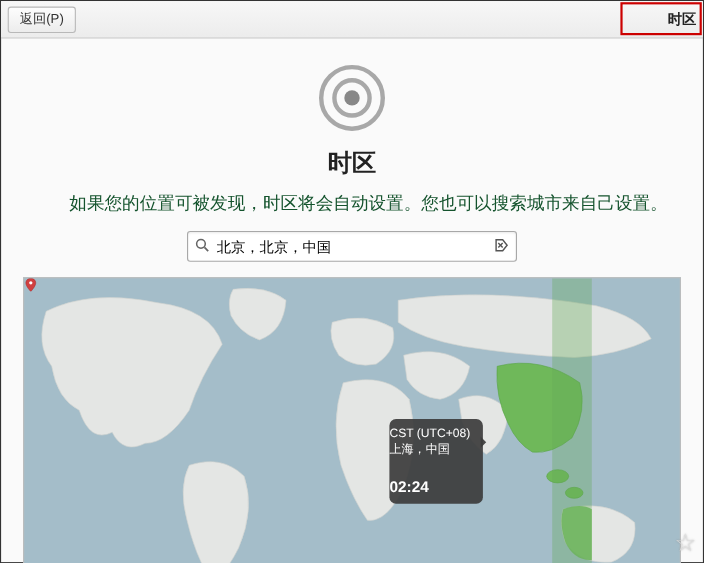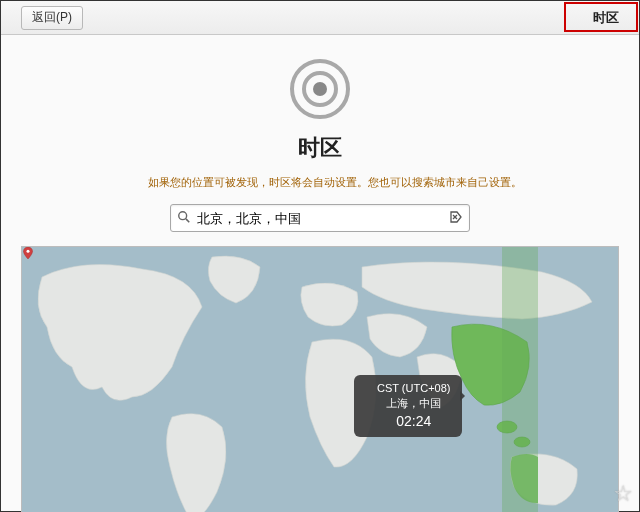--- a/index.html
+++ b/index.html
@@ -1,21 +1,21 @@
 <!DOCTYPE html>
 <html><head>
 <meta charset="utf-8">
 <style>
   * { box-sizing: border-box; margin: 0; padding: 0; }
   html, body { width: 640px; height: 512px; font-family: sans-serif; background: #f0f0f0; overflow: hidden; }
   .window { width: 640px; height: 512px; background: #fafafa; position: relative; border: 1px solid #333; }
   .titlebar {
     height: 34px; background: linear-gradient(#f7f7f7,#ececec);
     border-bottom: 1px solid #c8c8c8; display: flex; align-items: center;
-    padding: 0 20px; justify-content: space-between;
+    padding: 0 6px; justify-content: space-between;
   }
   .tb-btn {
     height: 24px; padding: 0 10px; border: 1px solid #b8b8b8; border-radius: 3px;
     background: linear-gradient(#fdfdfd,#ececec); font-size: 12px; color: #333;
     display: flex; align-items: center; cursor: pointer;
   }
   .tb-title { font-size: 13px; font-weight: bold; color: #222; }
   .tb-next {
     background: linear-gradient(#5a9bed,#3a7fe0); color: #fff; border-color: #2a6fd0;
   }
@@ -24,44 +24,44 @@
   .bullseye {
     width: 60px; height: 60px; margin: 0 auto 14px auto; position: relative;
   }
   .ring {
     position:absolute; border-radius:50%; border: 4px solid #a8a8a8;
   }
   .ring1 { width:60px; height:60px; top:0; left:0; }
   .ring2 { width:36px; height:36px; top:12px; left:12px; }
   .core { position:absolute; width:14px; height:14px; border-radius:50%; background:#888; top:23px; left:23px; }
   .heading { font-size: 22px; font-weight: bold; margin-bottom: 12px; color:#222; }
-  .subtext { font-size: 11px; color: #a16207; margin-bottom: 14px; padding-left: 30px; }
+  .subtext { font-size: 16px; color: #14532d; margin-bottom: 14px; padding-left: 30px; }
   .searchrow { width: 300px; margin: 0 auto 14px auto; position: relative; }
   .searchbox {
     width: 100%; height: 28px; border:1px solid #a8a8a8; border-radius:3px;
     padding: 1px 28px 0 26px; font-size: 13px; background:#fff; box-shadow: inset 0 1px 2px rgba(0,0,0,.08);
   }
   .search-icon { position:absolute; left:7px; top:6px; width:14px; height:14px; color:#666; }
   .clear-icon { position:absolute; right:6px; top:5px; width:16px; height:16px; cursor:pointer; color:#555; }
   .mapwrap {
     width: 598px; height: 284px; margin: 0 auto; border:1px solid #bcbcbc;
     background: #a4bdc9; position: relative; overflow:hidden;
   }
   .mapwrap svg { position:absolute; top:0; left:0; }
   .tz-highlight { position:absolute; top:0; left:480px; width:36px; height:284px; background:rgba(100,170,90,.35); }
   .tooltip {
     position:absolute; top:128px; left:332px; background:rgba(60,60,60,.92);
-    color:#fff; font-size:11px; text-align:center; padding:6px 12px 6px 23px;
+    color:#fff; font-size:11px; text-align:left; padding:6px 12px 6px 0;
     border-radius:6px; line-height:1.35;
   }
   .tooltip::after {
     content:""; position:absolute; right:-8px; top:16px; border:5px solid transparent;
     border-left-color:rgba(60,60,60,.92);
   }
-  .tooltip .time { font-size:14px; font-weight:normal; margin-top:1px; }
+  .tooltip .time { font-size:14px; font-weight:bold; margin-top:16px; }
   .pin {
     position:absolute; top:138px; left:440px; width:12px; height:12px;
   }
   .watermark {
     position:absolute; right:6px; bottom:4px; color:#fff; font-size:14px;
     text-shadow:0 0 2px #888; opacity:.85; display:flex; align-items:center; gap:4px;
     pointer-events:none;
   }
   .watermark .star { font-size:22px; color:#ddd; }
   .watermark .wm-sub { font-size:10px; display:block; color:#eee; }

